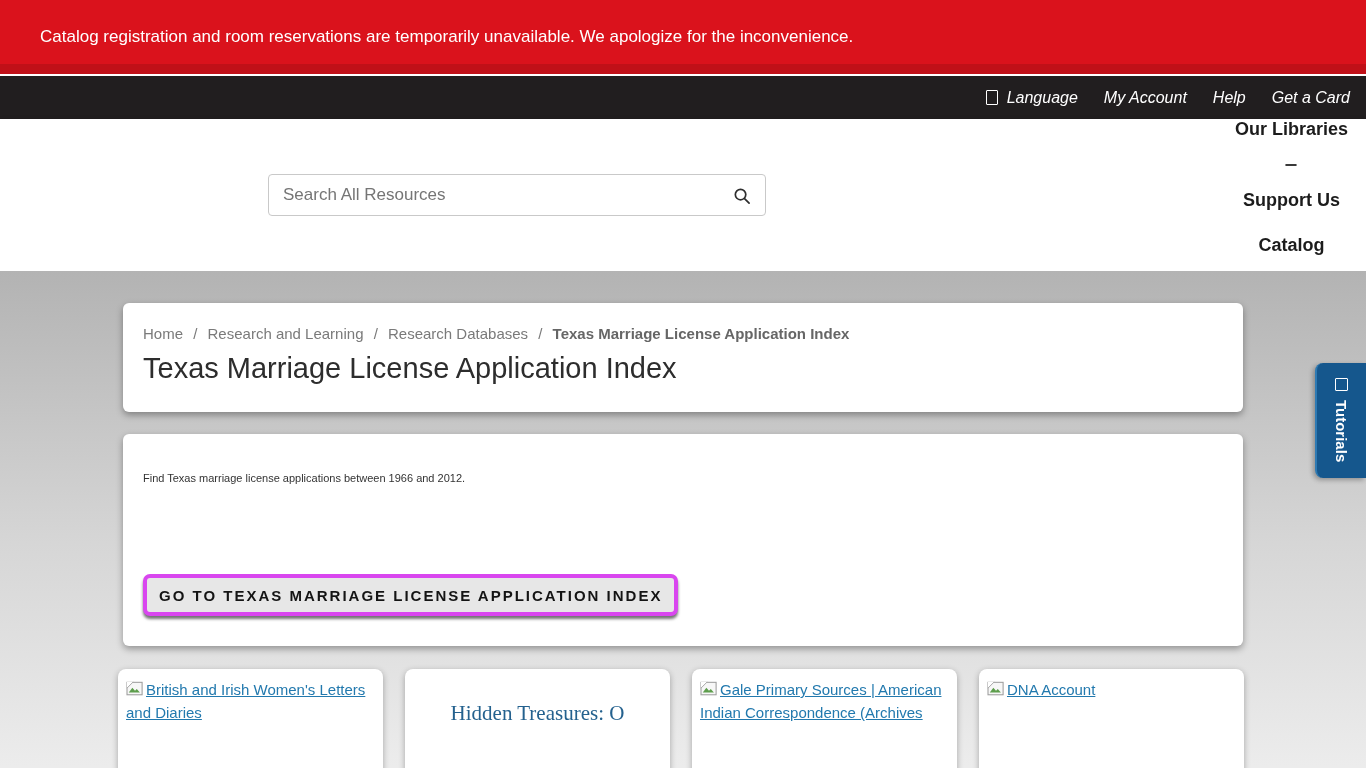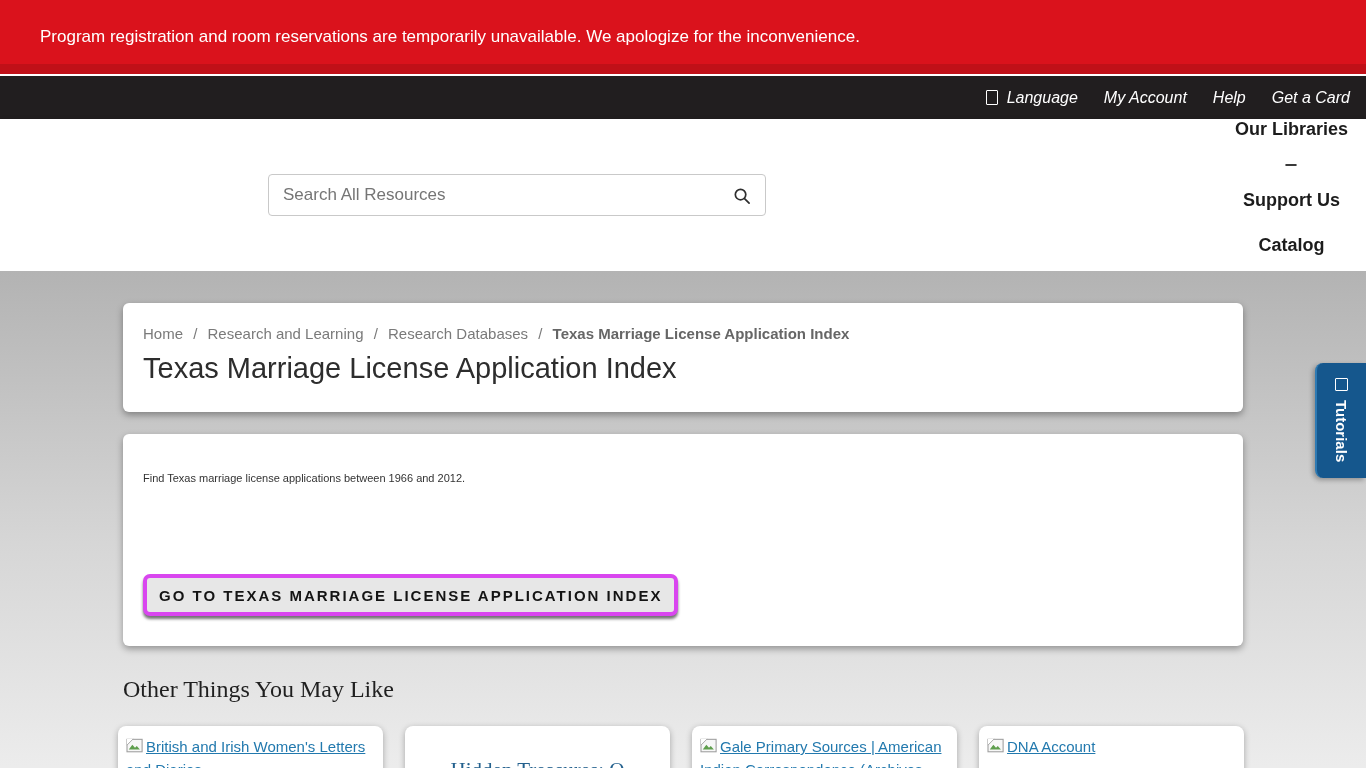--- a/index.html
+++ b/index.html
@@ -96,21 +96,21 @@
     display:flex; flex-direction:column; align-items:center; justify-content:center;
     gap:9px; cursor:pointer; box-shadow:-2px 2px 5px rgba(0,0,0,0.3); z-index:5;
   }
   .tutorials-tab .label{ writing-mode:vertical-rl; font-size:15px; font-weight:bold; }
   .tutorials-tab .tofu{ width:13px; height:13px; border-color:#fff; }
 </style>
 </head>
 <body>
 
 <div class="alert-banner">
-  <span>Program registration and room reservations are temporarily unavailable. We apologize for the inconvenience.</span>
+  <span>Catalog registration and room reservations are temporarily unavailable. We apologize for the inconvenience.</span>
 </div>
 
 <nav class="utility-bar">
   <a>
     <span class="tofu"></span>
     <span>Language</span>
   </a>
   <a>My Account</a>
   <a>Help</a>
   <a>Get a Card</a>
@@ -149,21 +149,20 @@
       <span class="current">Texas Marriage License Application Index</span>
     </nav>
     <h1 class="page-title">Texas Marriage License Application Index</h1>
   </section>
 
   <section class="card description-card">
     <p class="page-description">Find Texas marriage license applications between 1966 and 2012.</p>
     <button class="cta-button">GO TO TEXAS MARRIAGE LICENSE APPLICATION INDEX</button>
   </section>
 
-  <h2 class="related-heading">Other Things You May Like</h2>
 
   <div class="related-row">
 
     <div class="rcard">
       <span class="broken-img">
         <svg width="18" height="16" viewBox="0 0 20 18">
           <rect x="1" y="1.5" width="17" height="14" fill="#f7f7f7" stroke="#9e9e9e" stroke-width="1.2"></rect>
           <polygon points="3,13 7,7.5 10,11 12,9 15.5,13" fill="#5e9e4d"></polygon>
           <polygon points="1,1 8,1 1,8" fill="#ffffff"></polygon>
           <line x1="1" y1="8" x2="8" y2="1" stroke="#9e9e9e" stroke-width="1"></line>

